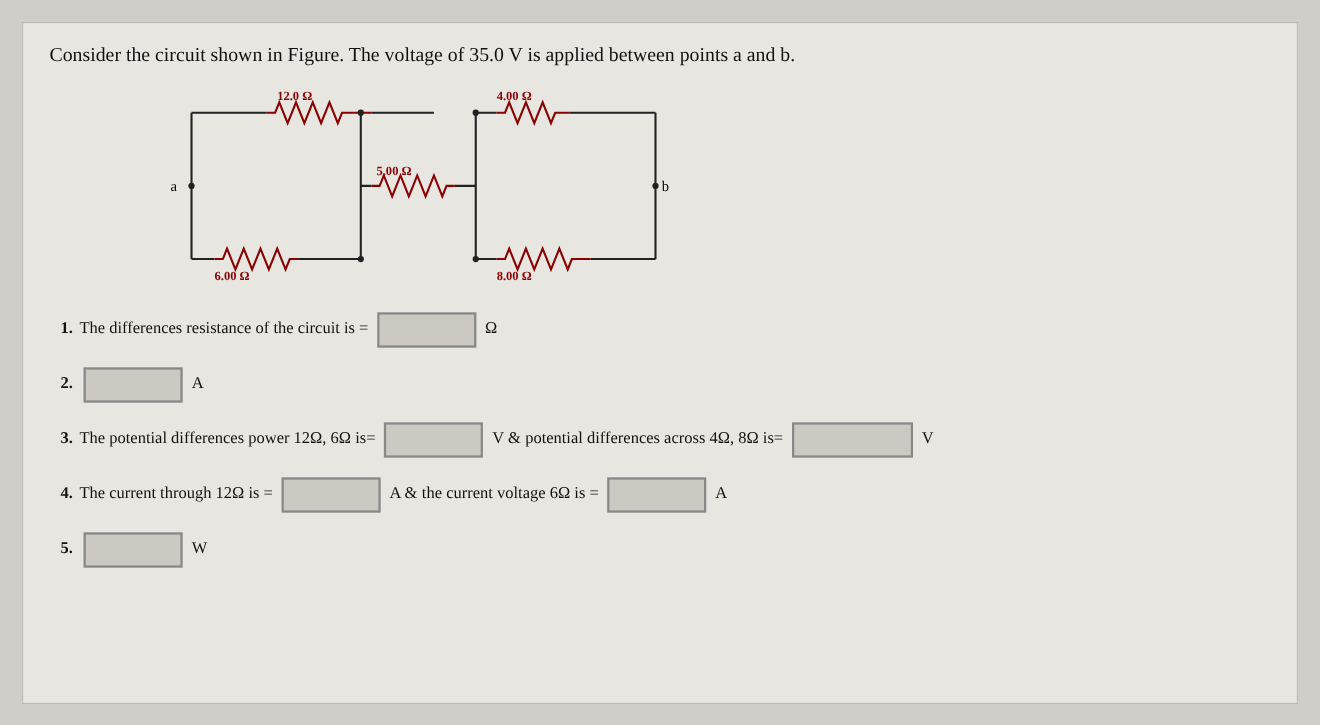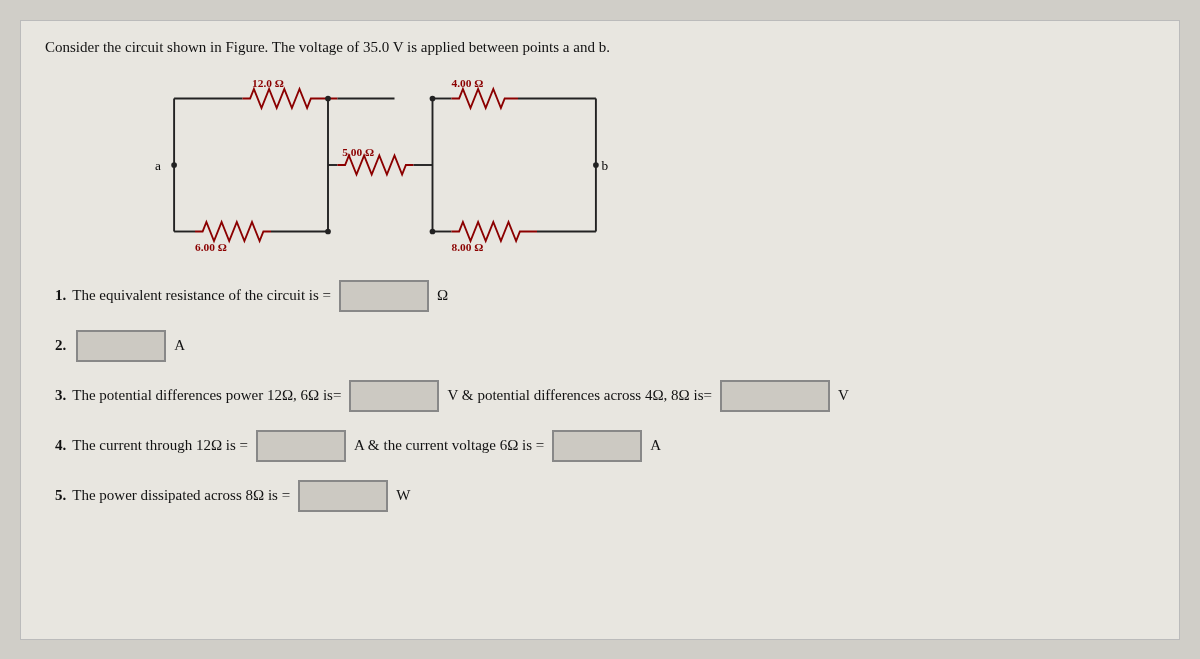--- a/index.html
+++ b/index.html
@@ -19,21 +19,21 @@
     .page-container {
       background: #e8e6e0;
       width: 1160px;
       min-height: 620px;
       padding: 18px 24px 24px 24px;
       border: 1px solid #bbb;
       position: relative;
     }
 
     .problem-text {
-      font-size: 15px;
+      font-size: 18px;
       margin-bottom: 14px;
       font-weight: normal;
     }
 
     
     .circuit-area {
       display: flex;
       justify-content: flex-start;
       margin-bottom: 20px;
       margin-left: 80px;
@@ -144,21 +144,21 @@
       <circle cx="200" cy="170" r="3" fill="#222"></circle>
       <circle cx="310" cy="30" r="3" fill="#222"></circle>
       <circle cx="310" cy="170" r="3" fill="#222"></circle>
     </svg>
   </div>
 
   <div class="questions">
 
     <div class="question-row">
       <span class="q-label">1.</span>
-      <span>The equivalent resistance of the circuit is =</span>
+      <span>The differences resistance of the circuit is =</span>
       <div class="answer-box"></div>
       <span class="unit">Ω</span>
     </div>
 
     <div class="question-row">
       <span class="q-label">2.</span>
       <div class="answer-box"></div>
       <span class="unit">A</span>
     </div>
 
@@ -177,19 +177,18 @@
       <span>The current through 12Ω is =</span>
       <div class="answer-box"></div>
       <span class="unit">A &amp;</span>
       <span>the current voltage 6Ω is =</span>
       <div class="answer-box"></div>
       <span class="unit">A</span>
     </div>
 
     <div class="question-row">
       <span class="q-label">5.</span>
-      <span>The power dissipated across 8Ω is =</span>
       <div class="answer-box"></div>
       <span class="unit">W</span>
     </div>
 
   </div>
 </div>
 
 </body></html>

